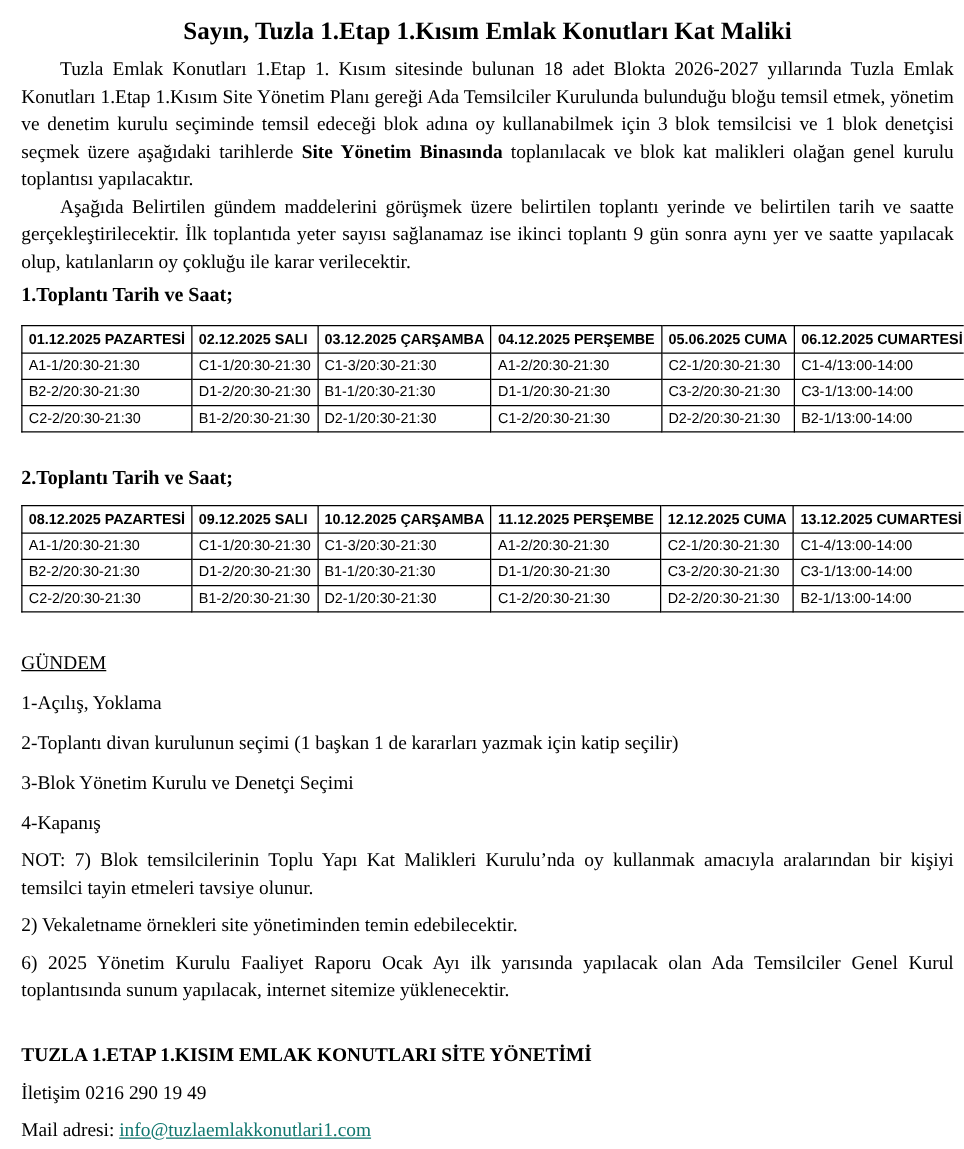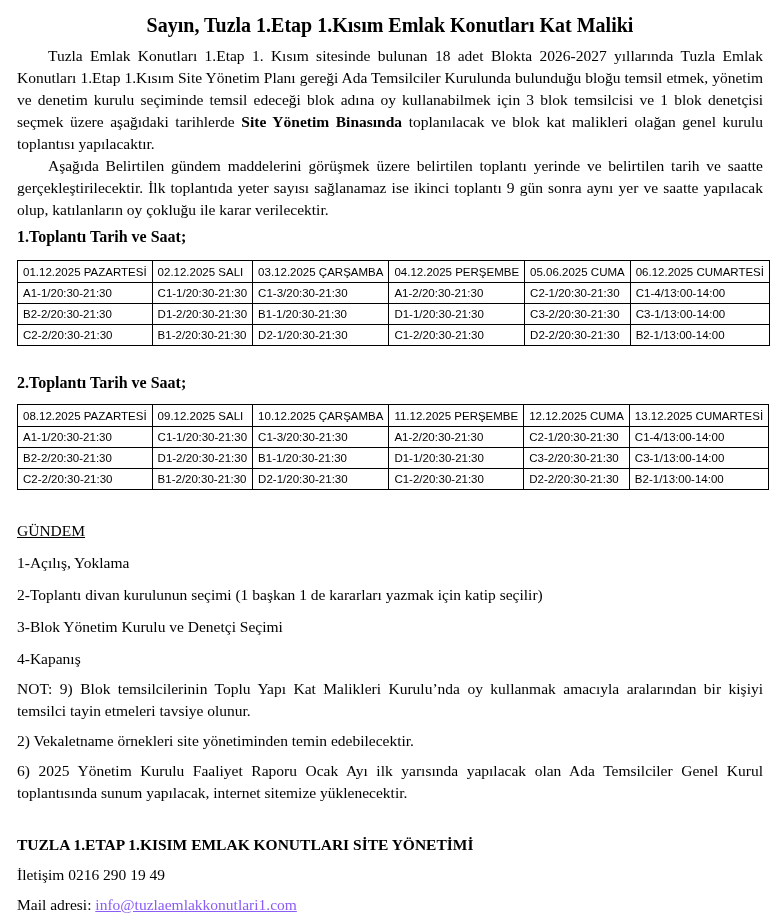--- a/index.html
+++ b/index.html
@@ -39,36 +39,36 @@
     table-layout: fixed;
   }
   table.schedule.second { margin-top: 10px; }
   .schedule th, .schedule td {
     border: 1px solid #000000;
     text-align: left;
     padding: 3px 5px;
     white-space: nowrap;
     overflow: hidden;
   }
-  .schedule th { font-weight: normal; height: 22px; }
+  .schedule th { font-weight: bold; height: 22px; }
   .schedule td { height: 20px; font-weight: normal; }
   .agenda-heading {
     margin-top: 30px;
     text-decoration: underline;
   }
   .agenda-item { margin-top: 10px; }
   .note { margin-top: 8px; text-align: justify; }
   .note.first { margin-top: 8px; }
   .footer-org {
     margin-top: 30px;
     font-weight: bold;
   }
   .footer-line { margin-top: 8px; }
   a.mail-link {
-    color: #8b5cf6;
+    color: #0f766e;
     text-decoration: underline;
     cursor: pointer;
   }
 </style>
 </head>
 <body>
 
 <div class="doc-title">Sayın, Tuzla 1.Etap 1.Kısım Emlak Konutları Kat Maliki</div>
 
 <p class="para"><span>Tuzla Emlak Konutları 1.Etap 1. Kısım sitesinde bulunan 18 adet Blokta  2026-2027 yıllarında Tuzla Emlak Konutları 1.Etap 1.Kısım Site Yönetim Planı gereği Ada Temsilciler Kurulunda bulunduğu bloğu temsil etmek, yönetim ve denetim  kurulu seçiminde temsil edeceği blok adına oy kullanabilmek için 3 blok temsilcisi ve 1 blok denetçisi seçmek üzere aşağıdaki tarihlerde  </span><b>Site Yönetim Binasında</b><span> toplanılacak ve blok kat malikleri olağan genel kurulu toplantısı yapılacaktır.</span></p>
@@ -169,19 +169,19 @@
 </tbody>
   </table>
 
 <div class="agenda-heading">GÜNDEM</div>
 
 <p class="agenda-item">1-Açılış, Yoklama</p>
 <p class="agenda-item">2-Toplantı divan kurulunun seçimi (1 başkan 1 de kararları yazmak için katip seçilir)</p>
 <p class="agenda-item">3-Blok Yönetim Kurulu ve Denetçi Seçimi</p>
 <p class="agenda-item">4-Kapanış</p>
 
-<p class="note first">NOT: 9) Blok temsilcilerinin Toplu Yapı Kat Malikleri Kurulu’nda oy kullanmak amacıyla aralarından bir kişiyi temsilci tayin etmeleri tavsiye olunur.</p>
+<p class="note first">NOT: 7) Blok temsilcilerinin Toplu Yapı Kat Malikleri Kurulu’nda oy kullanmak amacıyla aralarından bir kişiyi temsilci tayin etmeleri tavsiye olunur.</p>
 <p class="note">2) Vekaletname örnekleri site yönetiminden temin edebilecektir.</p>
 <p class="note">6) 2025 Yönetim Kurulu Faaliyet Raporu Ocak Ayı ilk yarısında yapılacak olan Ada Temsilciler Genel Kurul toplantısında sunum yapılacak, internet sitemize yüklenecektir.</p>
 
 <div class="footer-org">TUZLA 1.ETAP 1.KISIM EMLAK KONUTLARI SİTE YÖNETİMİ</div>
 <div class="footer-line">İletişim 0216 290 19 49</div>
 <div class="footer-line"><span>Mail adresi: </span><a class="mail-link">info@tuzlaemlakkonutlari1.com</a></div>
 
 </body></html>

